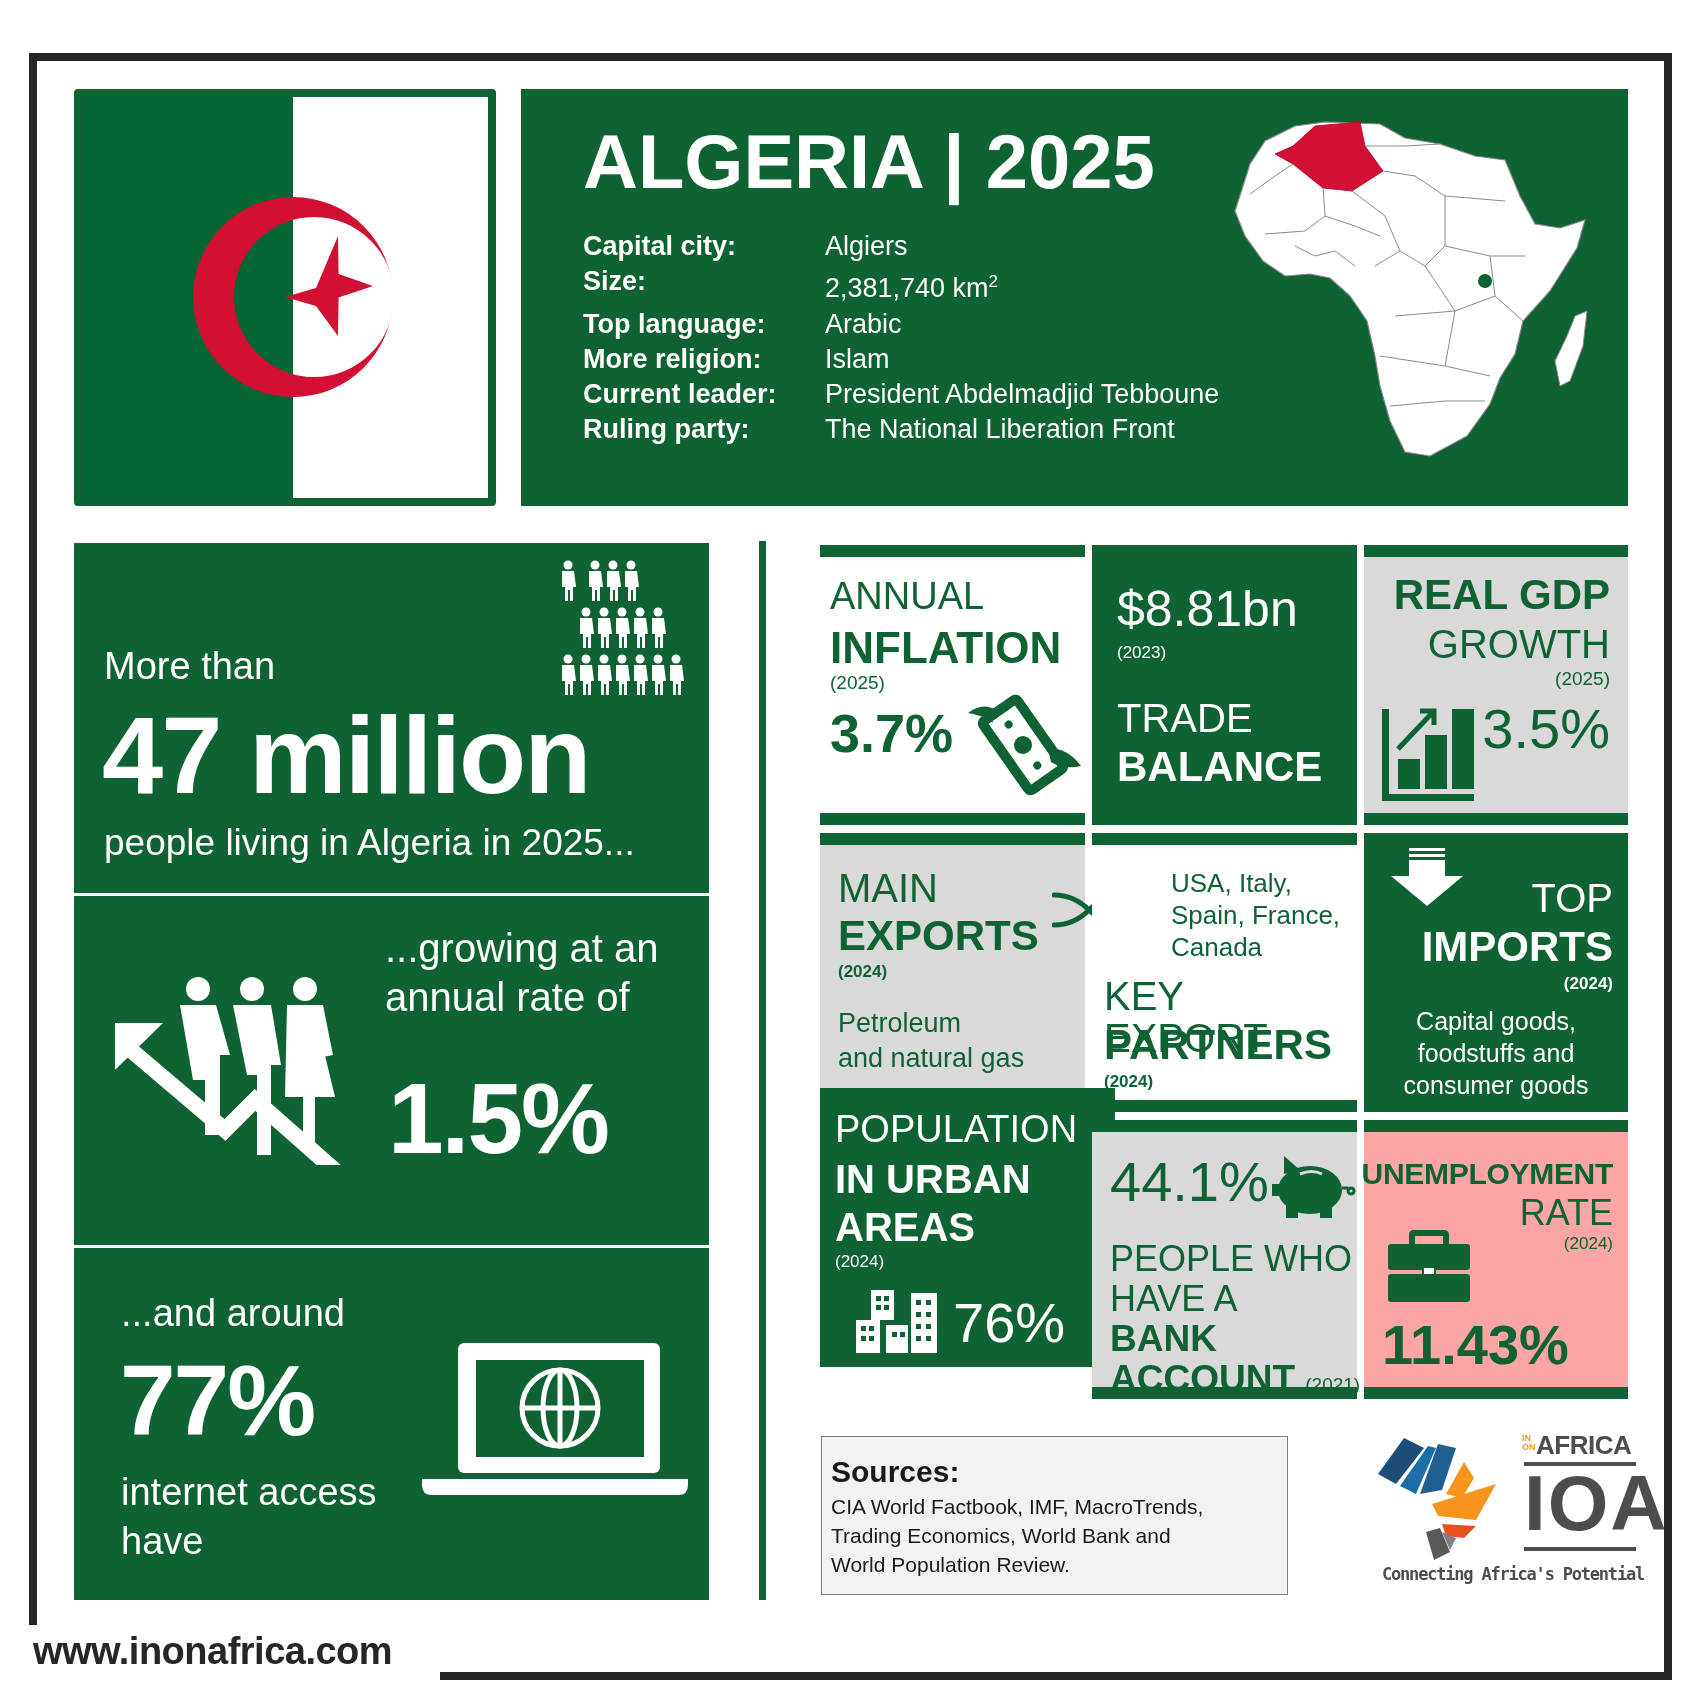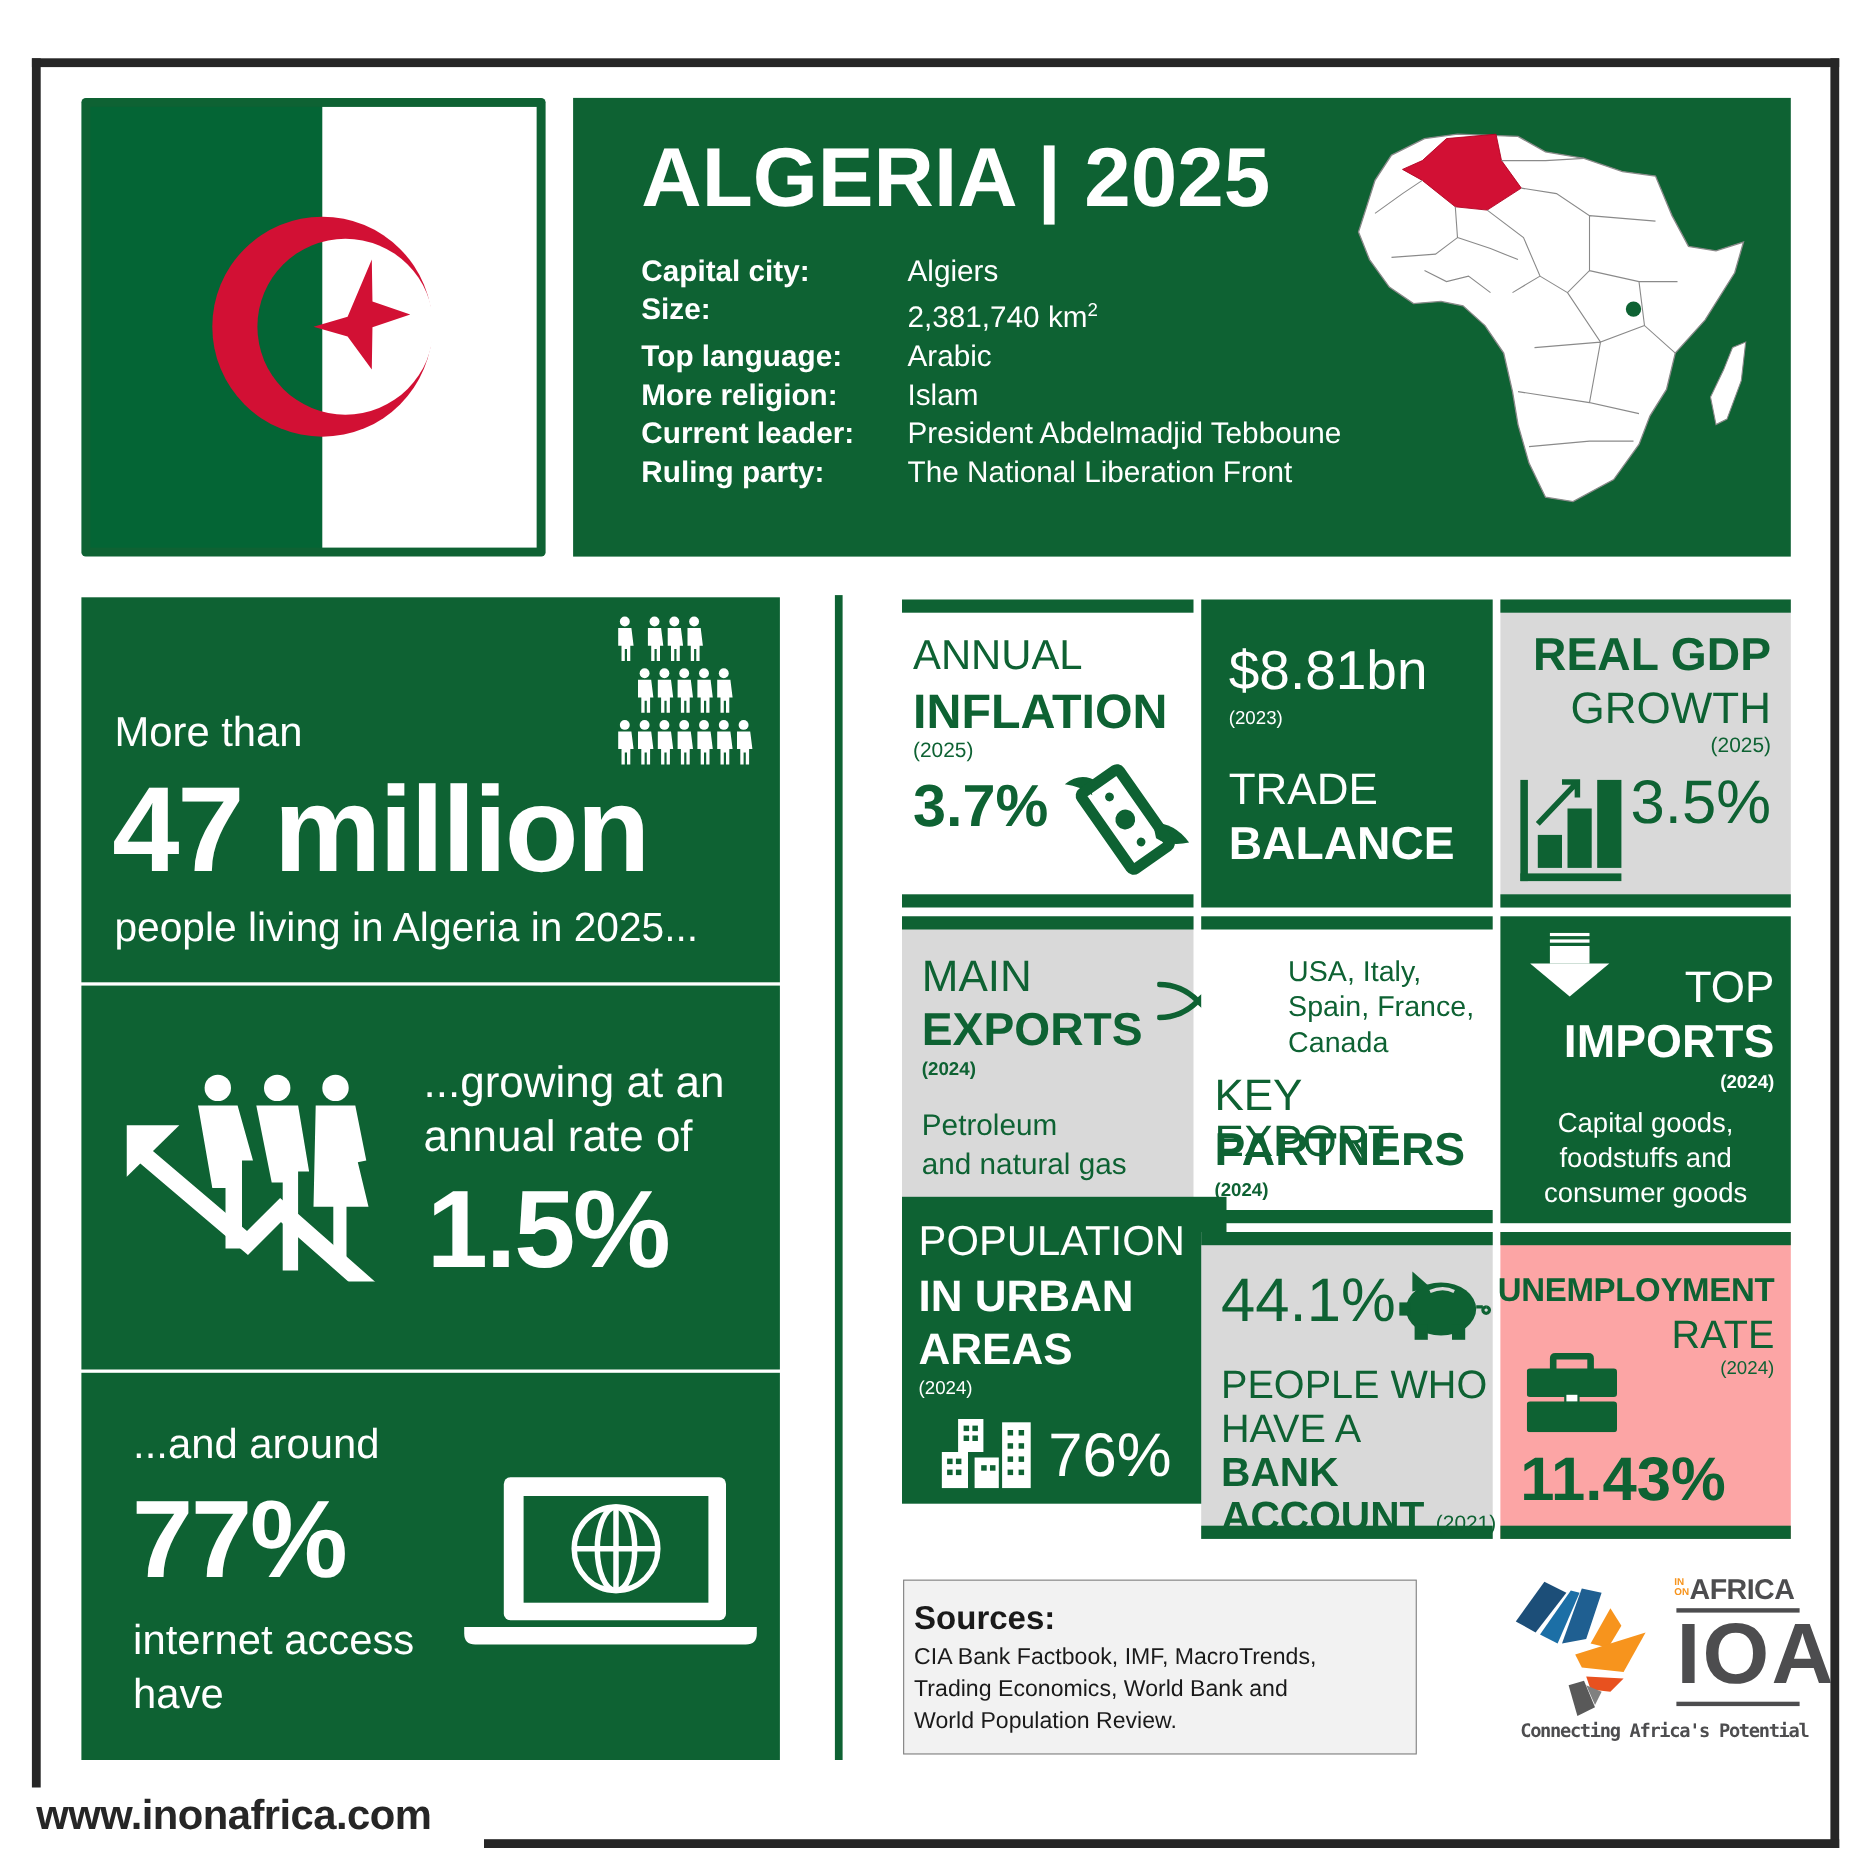--- a/index.html
+++ b/index.html
@@ -31,21 +31,21 @@
 
   
   .lc1 { left: 74px; top: 543px; width: 635px; height: 350px; }
   .lc2 { left: 74px; top: 896px; width: 635px; height: 349px; }
   .lc3 { left: 74px; top: 1248px; width: 635px; height: 352px; }
   .vdiv { left: 759px; top: 541px; width: 7px; height: 1059px; background: #0e6233; }
 
   .t-more { left: 104px; top: 645px; font-size: 38px; color: #fff; }
   .t-47 { left: 102px; top: 700px; font-size: 110px; font-weight: bold; color: #fff; letter-spacing: -2px; line-height: 1; }
   .t-people { left: 104px; top: 822px; font-size: 37px; color: #fff; }
-  .t-grow { left: 385px; top: 960px; font-size: 40px; color: #fff; line-height: 49px; }
+  .t-grow { left: 385px; top: 924px; font-size: 40px; color: #fff; line-height: 49px; }
   .t-15 { left: 388px; top: 1068px; font-size: 100px; font-weight: bold; color: #fff; line-height: 1; letter-spacing: -2px; }
   .t-around { left: 121px; top: 1292px; font-size: 38px; color: #fff; }
   .t-77 { left: 120px; top: 1350px; font-size: 100px; font-weight: bold; color: #fff; line-height: 1; letter-spacing: -2px; }
   .t-have { left: 121px; top: 1468px; font-size: 38px; color: #fff; line-height: 49px; }
 
   
   .card { position: absolute; }
   .bar { position: absolute; height: 12px; background: #0e6233; }
   .c-label { position: absolute; line-height: 1.05; }
   .yr { font-size: 19px; font-weight: normal; }
@@ -350,21 +350,21 @@
       <rect x="0" y="44" width="82" height="28" rx="3"></rect>
       <rect x="34" y="36" width="14" height="12" rx="2"></rect>
     </g>
     <rect x="36" y="38" width="10" height="6" fill="#fff"></rect>
   </svg>
   <div class="c-label big" style="left:18px;top:196px;font-size:56px">11.43%</div>
 </div>
 
 <div class="abs sources">
   <h3>Sources:</h3>
-  <p>CIA Bank Factbook, IMF, MacroTrends,</p>
+  <p>CIA World Factbook, IMF, MacroTrends,</p>
   <p>Trading Economics, World Bank and</p>
   <p>World Population Review.</p>
 </div>
 
 <div class="abs logo">
   <svg style="position:absolute;left:0;top:0" width="130" height="130" viewBox="0 0 130 130">
     <polygon fill="#1c4e78" points="4,40 30,4 50,14 22,50"></polygon>
     <polygon fill="#1c6fa6" points="26,52 54,12 62,14 42,60"></polygon>
     <polygon fill="#1f5f91" points="46,60 64,10 82,14 68,56"></polygon>
     <polygon fill="#f7941d" points="72,60 90,28 100,44 88,64"></polygon>

